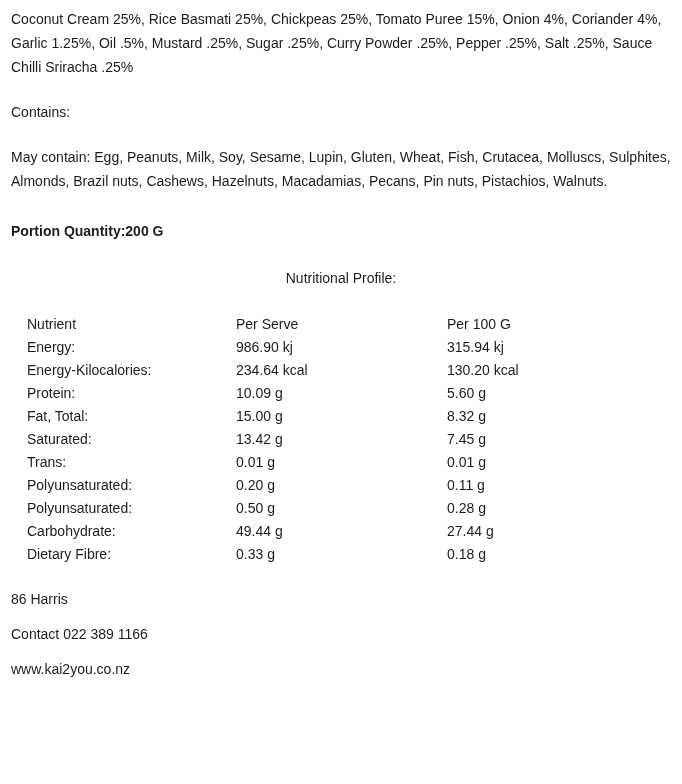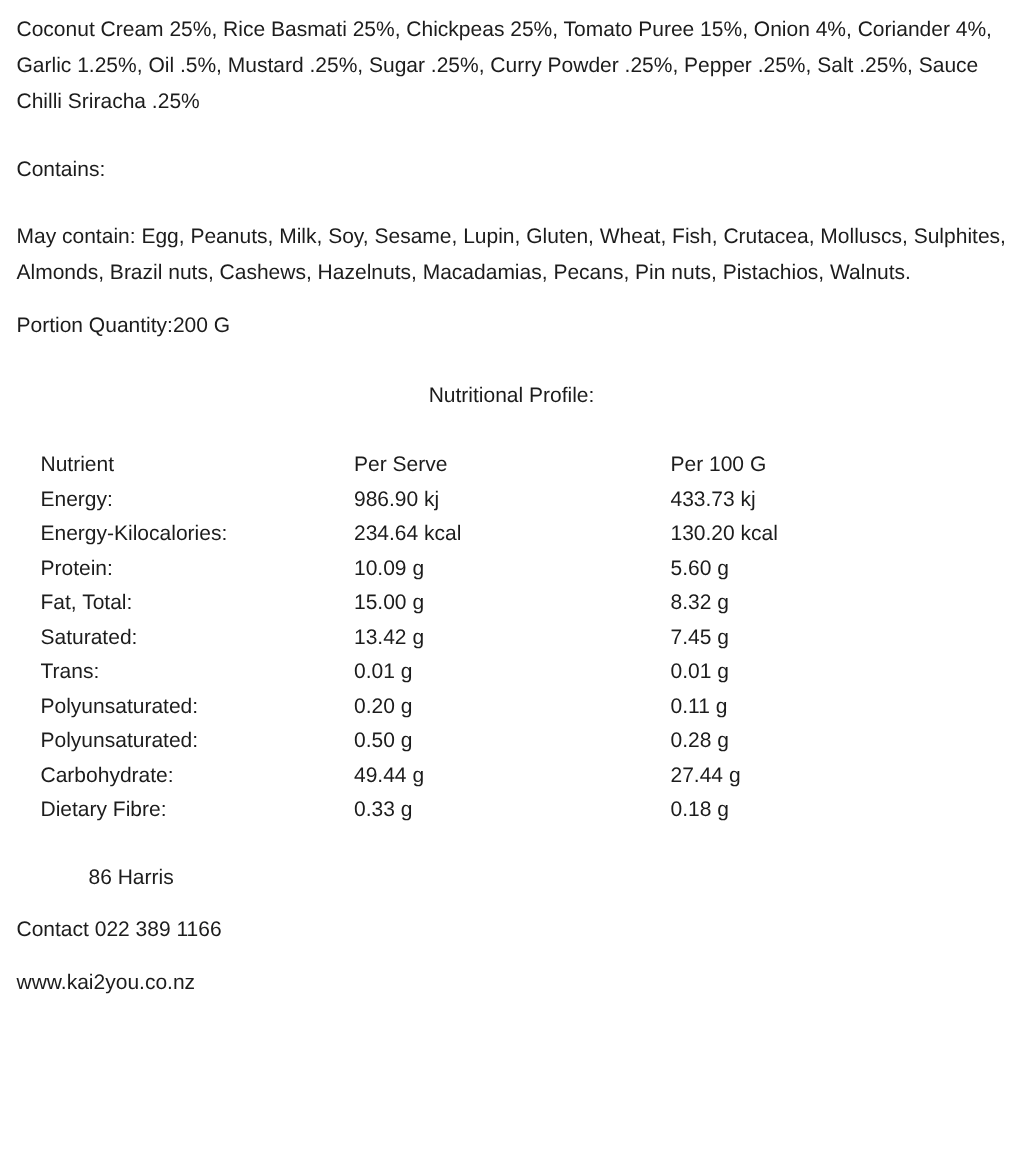--- a/index.html
+++ b/index.html
@@ -18,21 +18,21 @@
     -webkit-font-smoothing: antialiased;
   }
   .page {
     padding: 7px 11px 0 11px;
     box-sizing: border-box;
   }
   .para {
     margin: 0;
   }
   .para + .para { margin-top: 21px; }
-  .para.tight { margin-top: 11px; }
+  .para.tight { margin-top: 26px; font-weight: bold; }
   .para.loose { margin-top: 23px; text-align: center; }
 
   table.nutrition {
     border-collapse: collapse;
     table-layout: fixed;
     width: 633px;
     margin: 23px 0 0 16px;
   }
   table.nutrition th,
   table.nutrition td {
@@ -45,21 +45,21 @@
     white-space: nowrap;
     overflow: hidden;
   }
   col.c1 { width: 209px; }
   col.c2 { width: 211px; }
   col.c3 { width: 213px; }
 
   .footer-line {
     margin: 0;
   }
-  .footer-first { margin-top: 21px; margin-left: 48px; }
+  .footer-first { margin-top: 21px; }
   .footer-line + .footer-line { margin-top: 11px; }
 </style>
 </head>
 <body>
 
 <div class="page">
 
   <p class="para">Coconut Cream 25%, Rice Basmati 25%, Chickpeas 25%, Tomato Puree 15%, Onion 4%, Coriander 4%, Garlic 1.25%, Oil .5%, Mustard .25%, Sugar .25%, Curry Powder .25%, Pepper .25%, Salt .25%, Sauce Chilli Sriracha .25%</p>
 
   <p class="para">Contains:</p>
@@ -80,21 +80,21 @@
       <tr>
         <th>Nutrient</th>
         <th>Per Serve</th>
         <th>Per 100 G</th>
       </tr>
     </thead>
     <tbody>
         <tr>
           <td>Energy:</td>
           <td>986.90 kj</td>
-          <td>433.73 kj</td>
+          <td>315.94 kj</td>
         </tr>
         <tr>
           <td>Energy-Kilocalories:</td>
           <td>234.64 kcal</td>
           <td>130.20 kcal</td>
         </tr>
         <tr>
           <td>Protein:</td>
           <td>10.09 g</td>
           <td>5.60 g</td>

